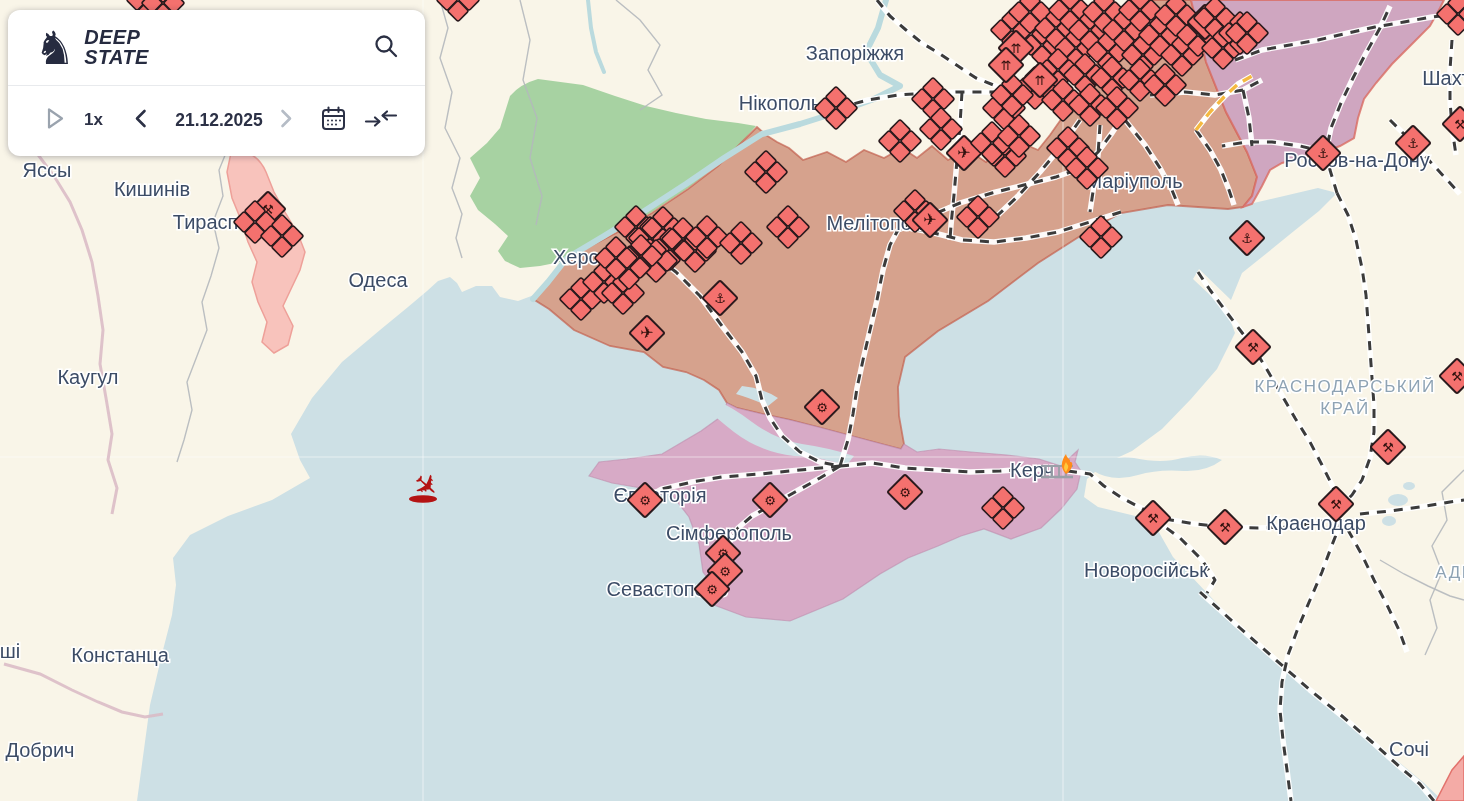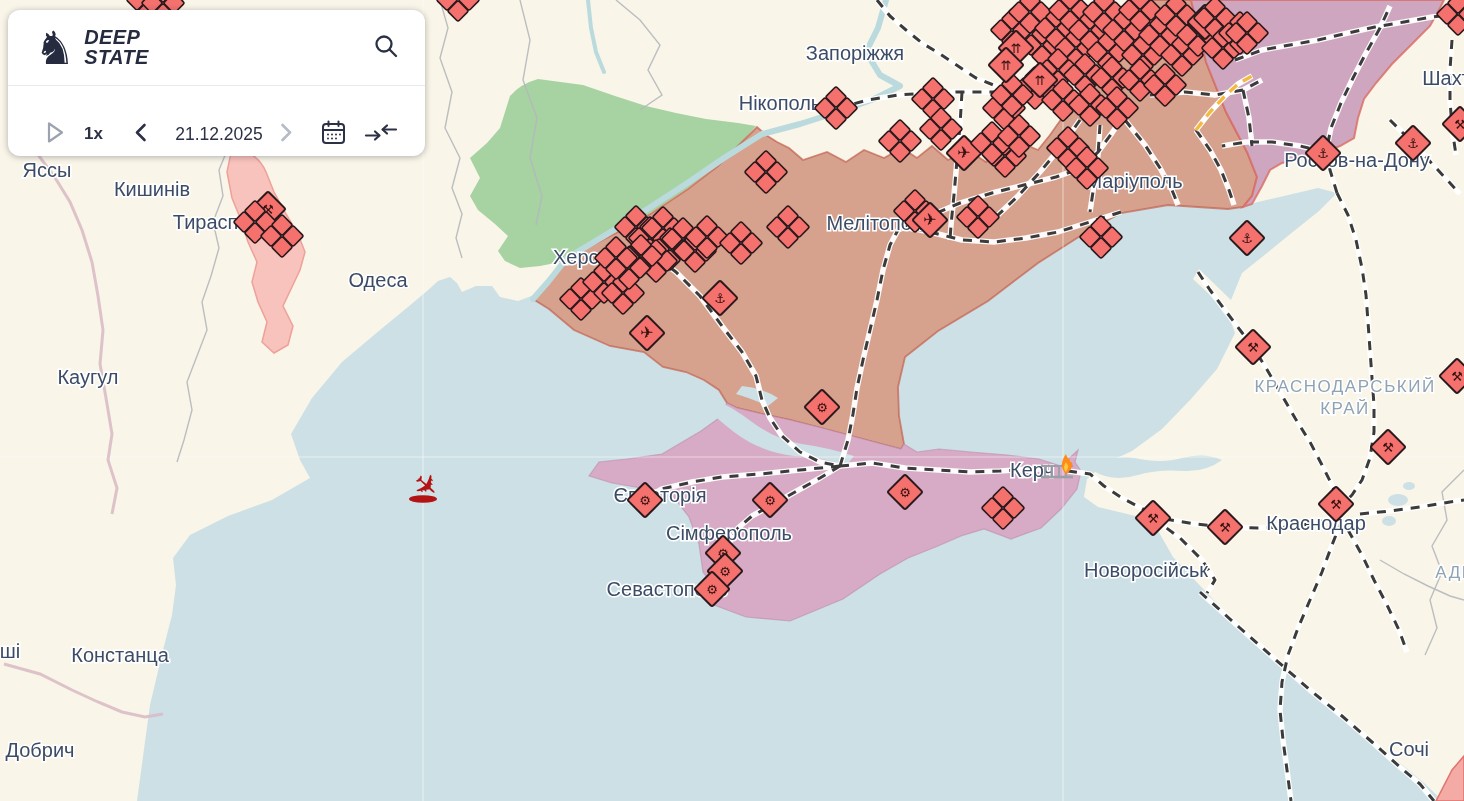--- a/index.html
+++ b/index.html
@@ -15,24 +15,24 @@
          background:#ffffff;border-radius:12px;box-shadow:0 1px 6px rgba(40,40,60,.35);}
   .panel-top{height:76px;display:flex;align-items:center;padding:0 24px 0 26px;
              border-bottom:1.5px solid #e8eaed;box-sizing:border-box;}
   .knight{font-size:46px;line-height:1;color:#262b40;margin-right:9px;
           font-family:"DejaVu Sans",sans-serif;}
   .logo-text{font-size:20px;font-weight:800;line-height:.98;letter-spacing:.4px;
              color:#262b40;font-style:italic;}
   .search-btn{margin-left:auto;background:none;border:none;padding:2px;cursor:pointer;}
   .panel-bottom{position:relative;height:68px;}
   .pb{position:absolute;top:50%;transform:translateY(-50%);background:none;border:none;
-      padding:0;cursor:pointer;margin-top:14px;}
+      padding:0;cursor:pointer;}
   .speed{left:76px;font-size:17px;font-weight:700;color:#2c3146;}
   .prev{left:126px;} .nextb{left:272px;}
-  .date{left:156px;width:110px;text-align:center;font-size:17.5px;font-weight:400;
+  .date{left:156px;width:110px;text-align:center;font-size:17.5px;font-weight:700;
         color:#2c3146;}
   .playb{left:38px;} .calb{left:312px;} .mergeb{left:356px;}
 </style>
 </head>
 <body>
 
 <svg id="map" width="1464" height="801" viewBox="0 0 1464 801">
     <rect x="0" y="0" width="1464" height="801" fill="#f9f5e8"></rect>
     <path d="M137,801 L150,705 163,650 172,615 176,585 173,558 190,535 228,516 272,500 310,478 300,460 291,434 312,398 342,362 380,330 408,307 427,291 438,281 450,277 457,283 462,292 476,286 492,286 500,297 518,301 534,295 549,309 574,330 610,346 644,352 663,367 686,372 704,380 719,390 727,403 719,418 701,431 662,454 627,459 599,462 589,476 612,483 641,488 654,497 669,491 689,517 699,544 703,572 711,583 699,592 714,605 746,617 790,621 843,599 880,574 908,558 938,546 961,536 984,529 1011,539 1041,528 1061,509 1077,489 1081,471 1075,462 1078,450 1061,466 1039,459 1007,455 971,452 939,449 917,452 904,444 899,416 898,387 905,357 938,331 988,301 1038,263 1088,231 1121,213 1168,205 1228,209 1284,196 1318,188 1337,193 1319,211 1294,231 1267,253 1242,273 1231,300 1199,269 1193,279 1227,311 1235,333 1217,369 1191,399 1162,429 1132,451 1104,464 1087,479 1084,497 1098,507 1123,513 1152,520 1173,557 1207,593 1243,631 1295,678 1341,716 1388,753 1424,783 1443,801 Z" fill="#cde0e5"></path>
     <path d="M510,96 Q520,84 538,79 L583,85 615,96 646,106 676,113 706,119 738,123 756,126 740,144 718,165 688,188 652,212 616,232 585,248 560,262 540,266 520,268 505,261 498,251 508,236 495,224 478,210 470,196 480,178 470,158 487,143 500,128 505,112 Z" fill="#a7d2a2"></path>

